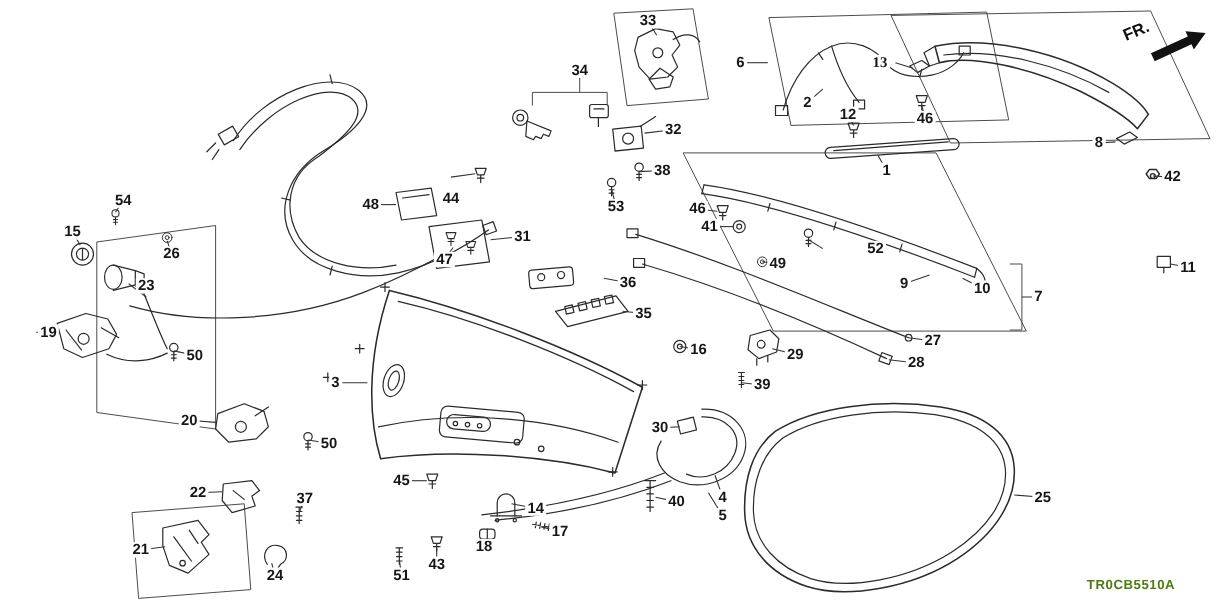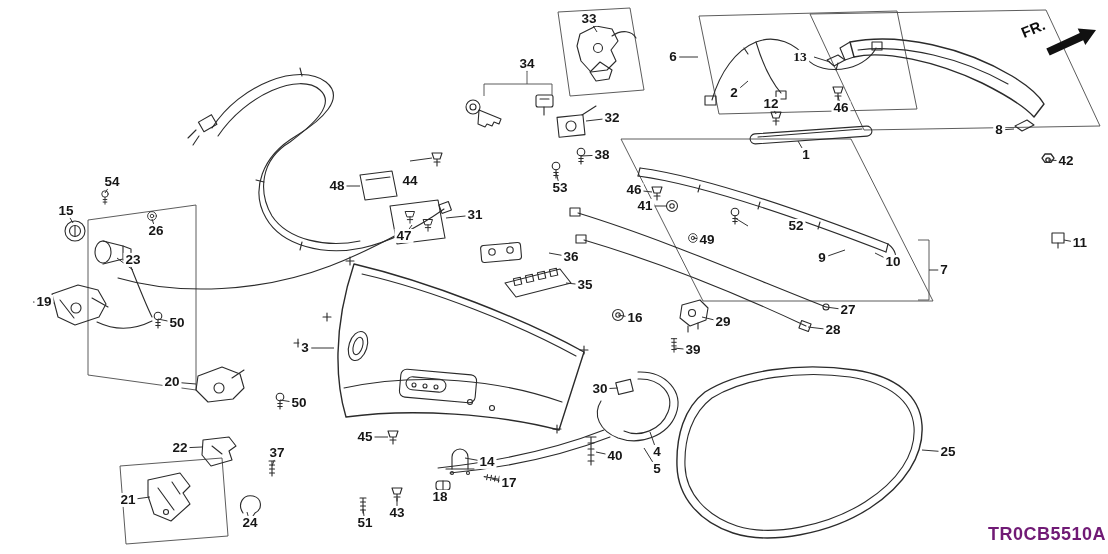--- a/index.html
+++ b/index.html
@@ -22,21 +22,21 @@
     background:#ffffff;padding:0 2px;line-height:1.05;
     white-space:nowrap;
   }
   .fr-label{
     position:absolute;left:1021px;top:20px;
     font-size:15px;font-weight:700;color:#0d0d0d;
     transform:rotate(-23deg);
   }
   .diagram-code{
     position:absolute;left:988px;top:524px;
-    font-size:18px;font-weight:700;color:#701a75;letter-spacing:.5px;
+    font-size:12px;font-weight:700;color:#4d7c0f;letter-spacing:.5px;
   }
 </style>
 </head>
 <body>
 
 <div class="stage">
 
   <svg class="art-layer" width="1108" height="554" viewBox="0 0 1108 554">
     <defs>
       <g id="g-clip">

